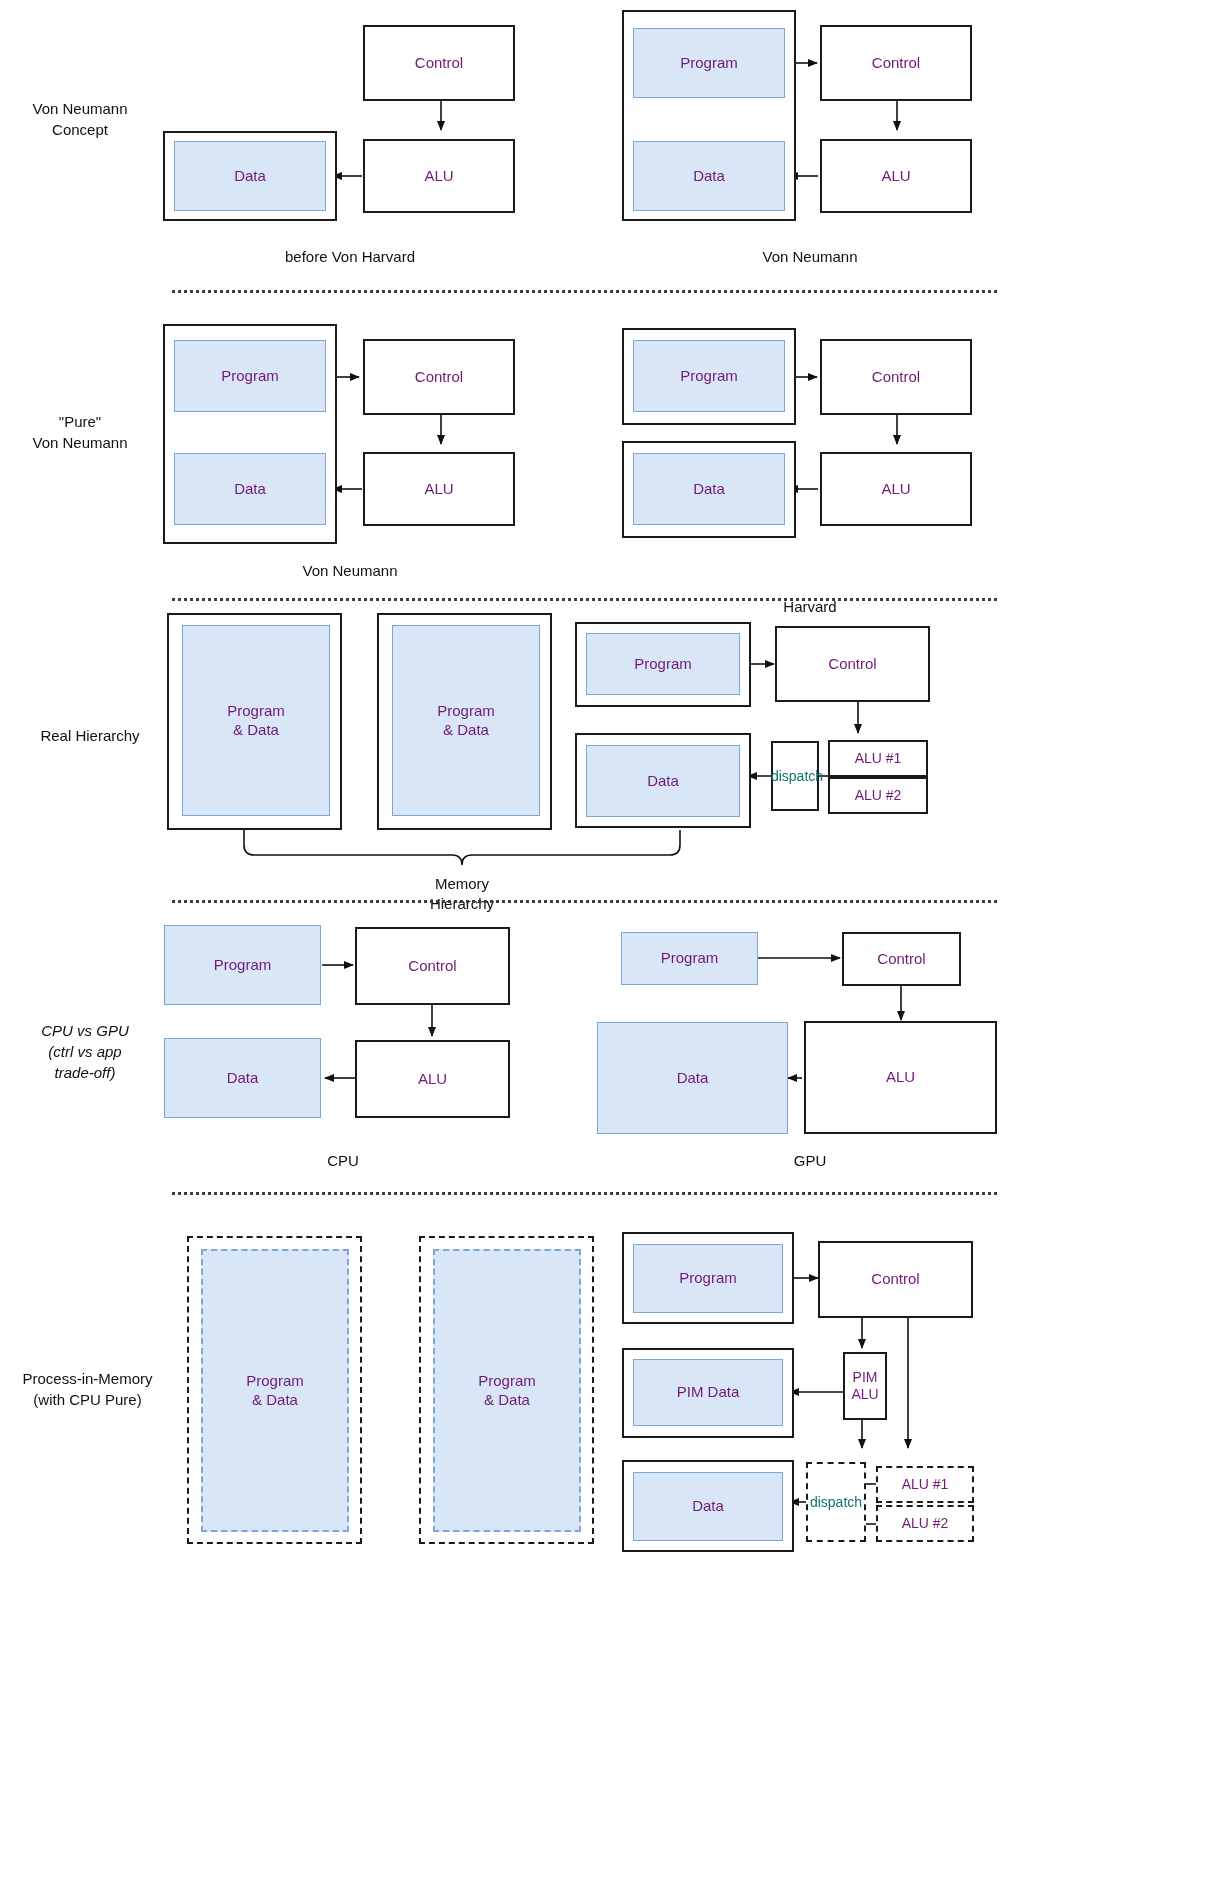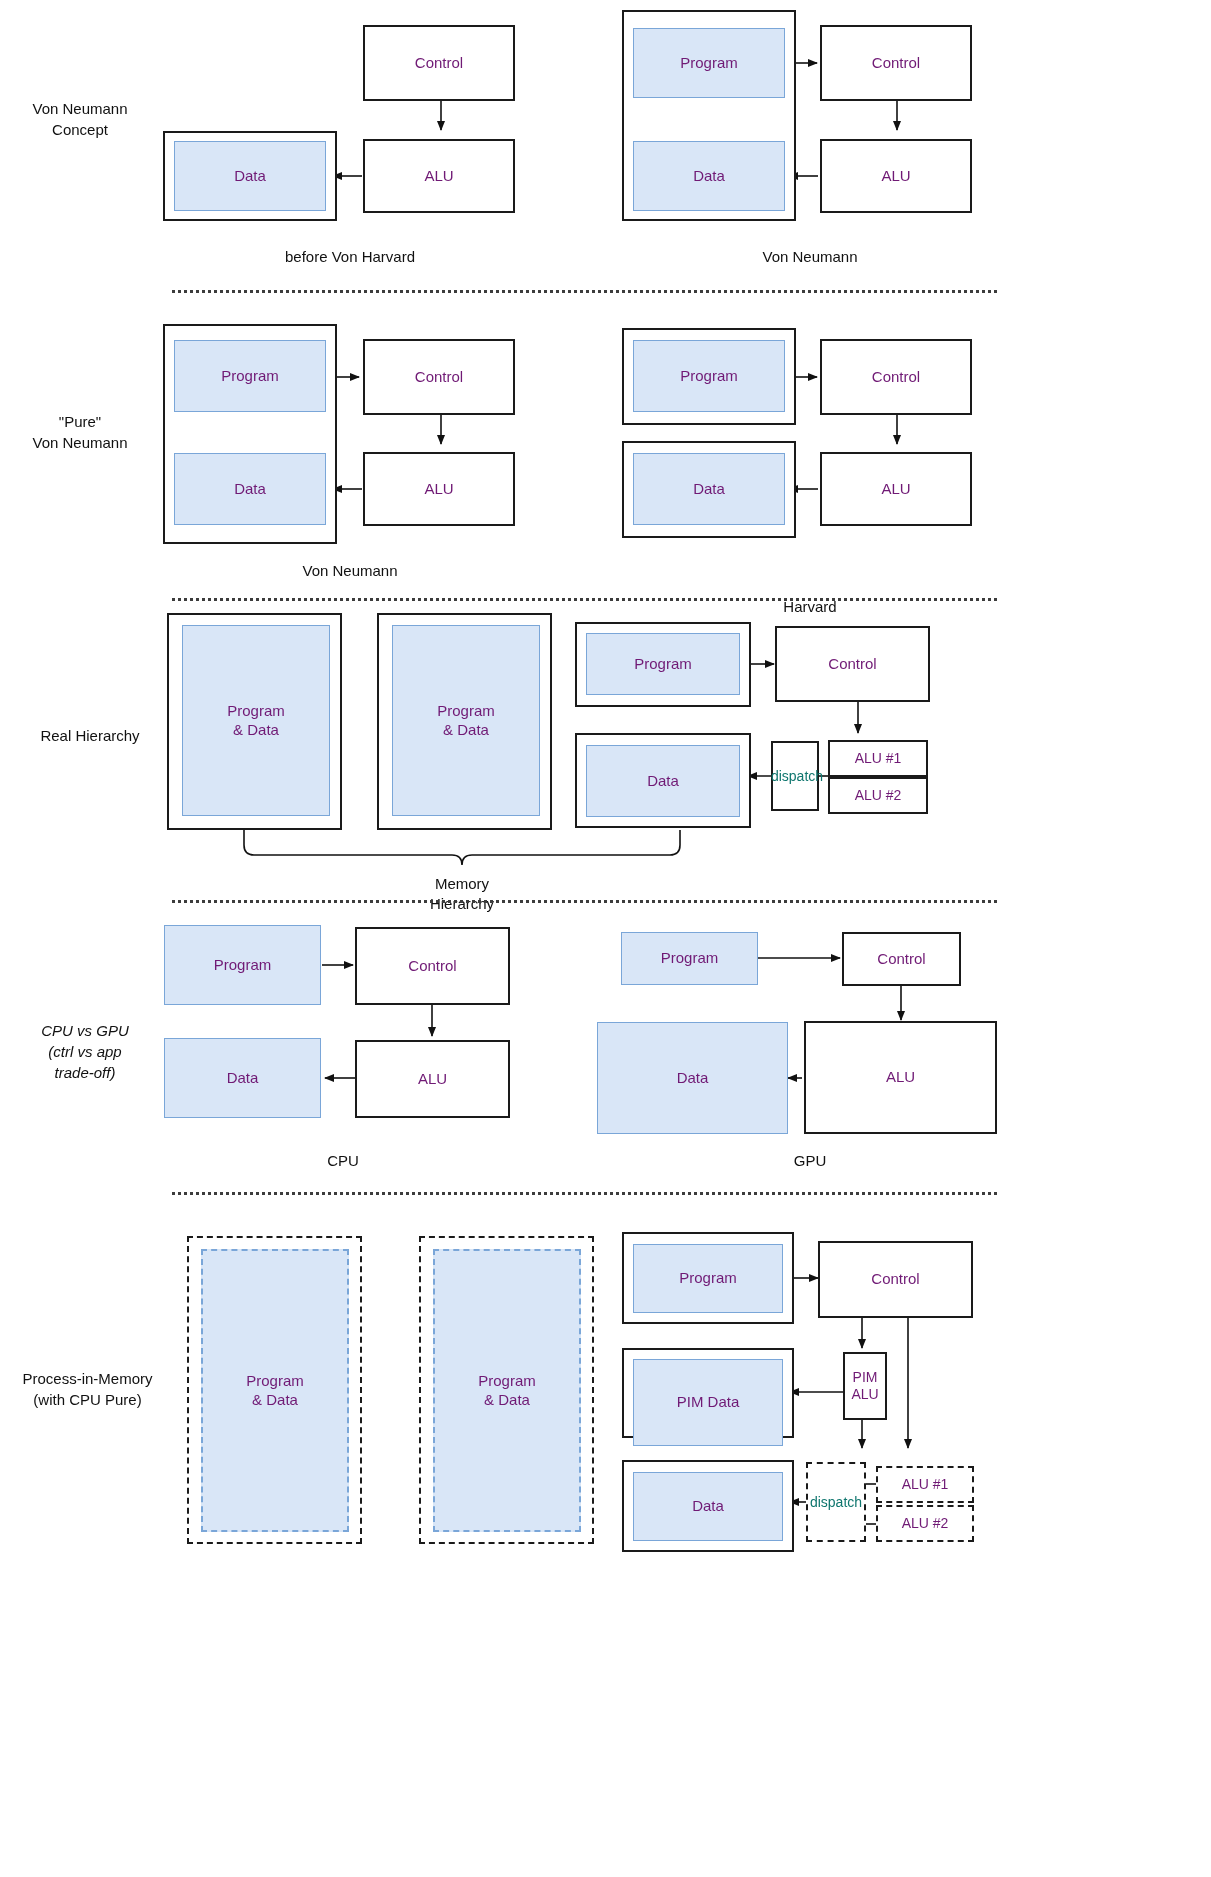--- a/index.html
+++ b/index.html
@@ -177,21 +177,21 @@
 &amp; Data</div>
 
   <div class="box dashed-outer" style="left:419px;top:1236px;width:175px;height:308px;"></div>
   <div class="box dashed-mem boxtext" style="left:433px;top:1249px;width:148px;height:283px;white-space:pre-line;">Program
 &amp; Data</div>
 
   <div class="box outer" style="left:622px;top:1232px;width:172px;height:92px;"></div>
   <div class="box mem boxtext" style="left:633px;top:1244px;width:150px;height:69px;">Program</div>
 
   <div class="box outer" style="left:622px;top:1348px;width:172px;height:90px;"></div>
-  <div class="box mem boxtext" style="left:633px;top:1359px;width:150px;height:87px;">PIM Data</div>
+  <div class="box mem boxtext" style="left:633px;top:1359px;width:150px;height:67px;">PIM Data</div>
 
   <div class="box outer" style="left:622px;top:1460px;width:172px;height:92px;"></div>
   <div class="box mem boxtext" style="left:633px;top:1472px;width:150px;height:69px;">Data</div>
 
   <div class="box plain boxtext" style="left:818px;top:1241px;width:155px;height:77px;">Control</div>
 
   <div class="box plain boxtext small" style="left:843px;top:1352px;width:44px;height:68px;white-space:pre-line;line-height:1.2;">PIM
 ALU</div>
 
   <div class="box dashed-outer" style="left:806px;top:1462px;width:60px;height:80px;"></div>

